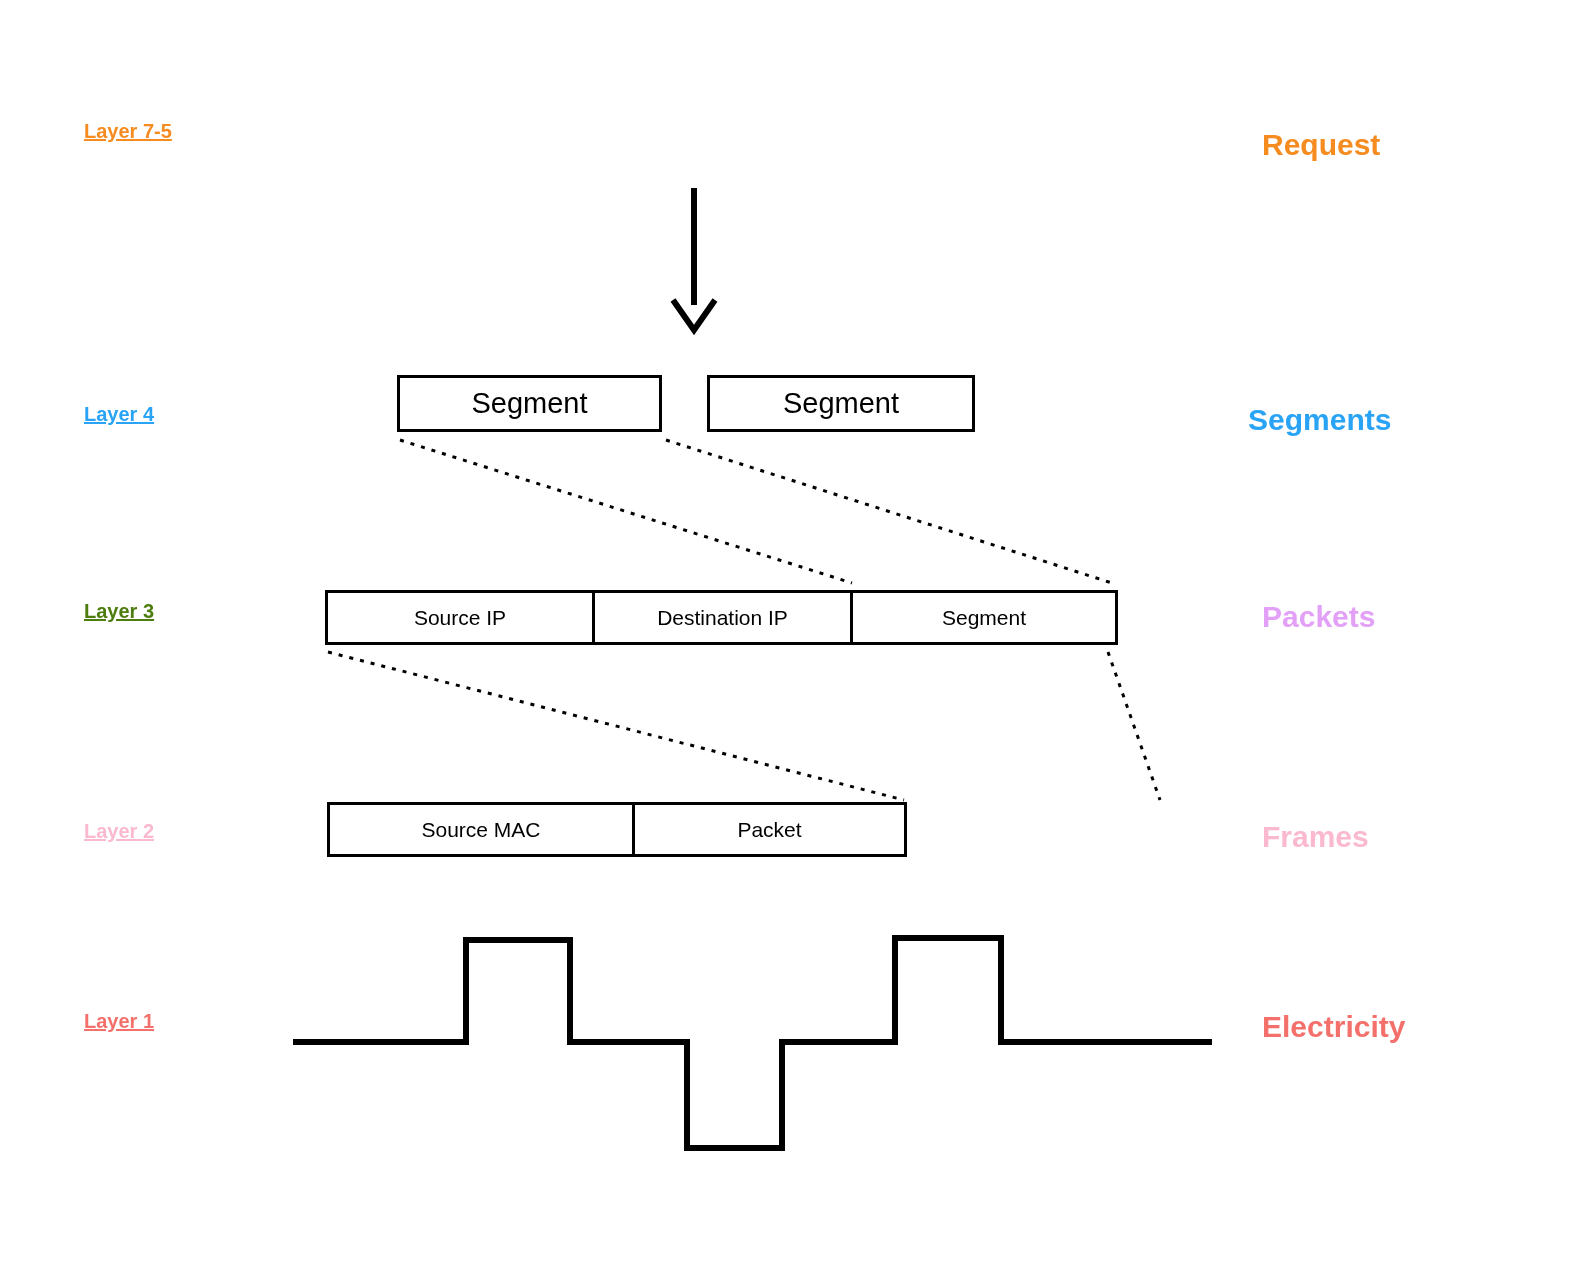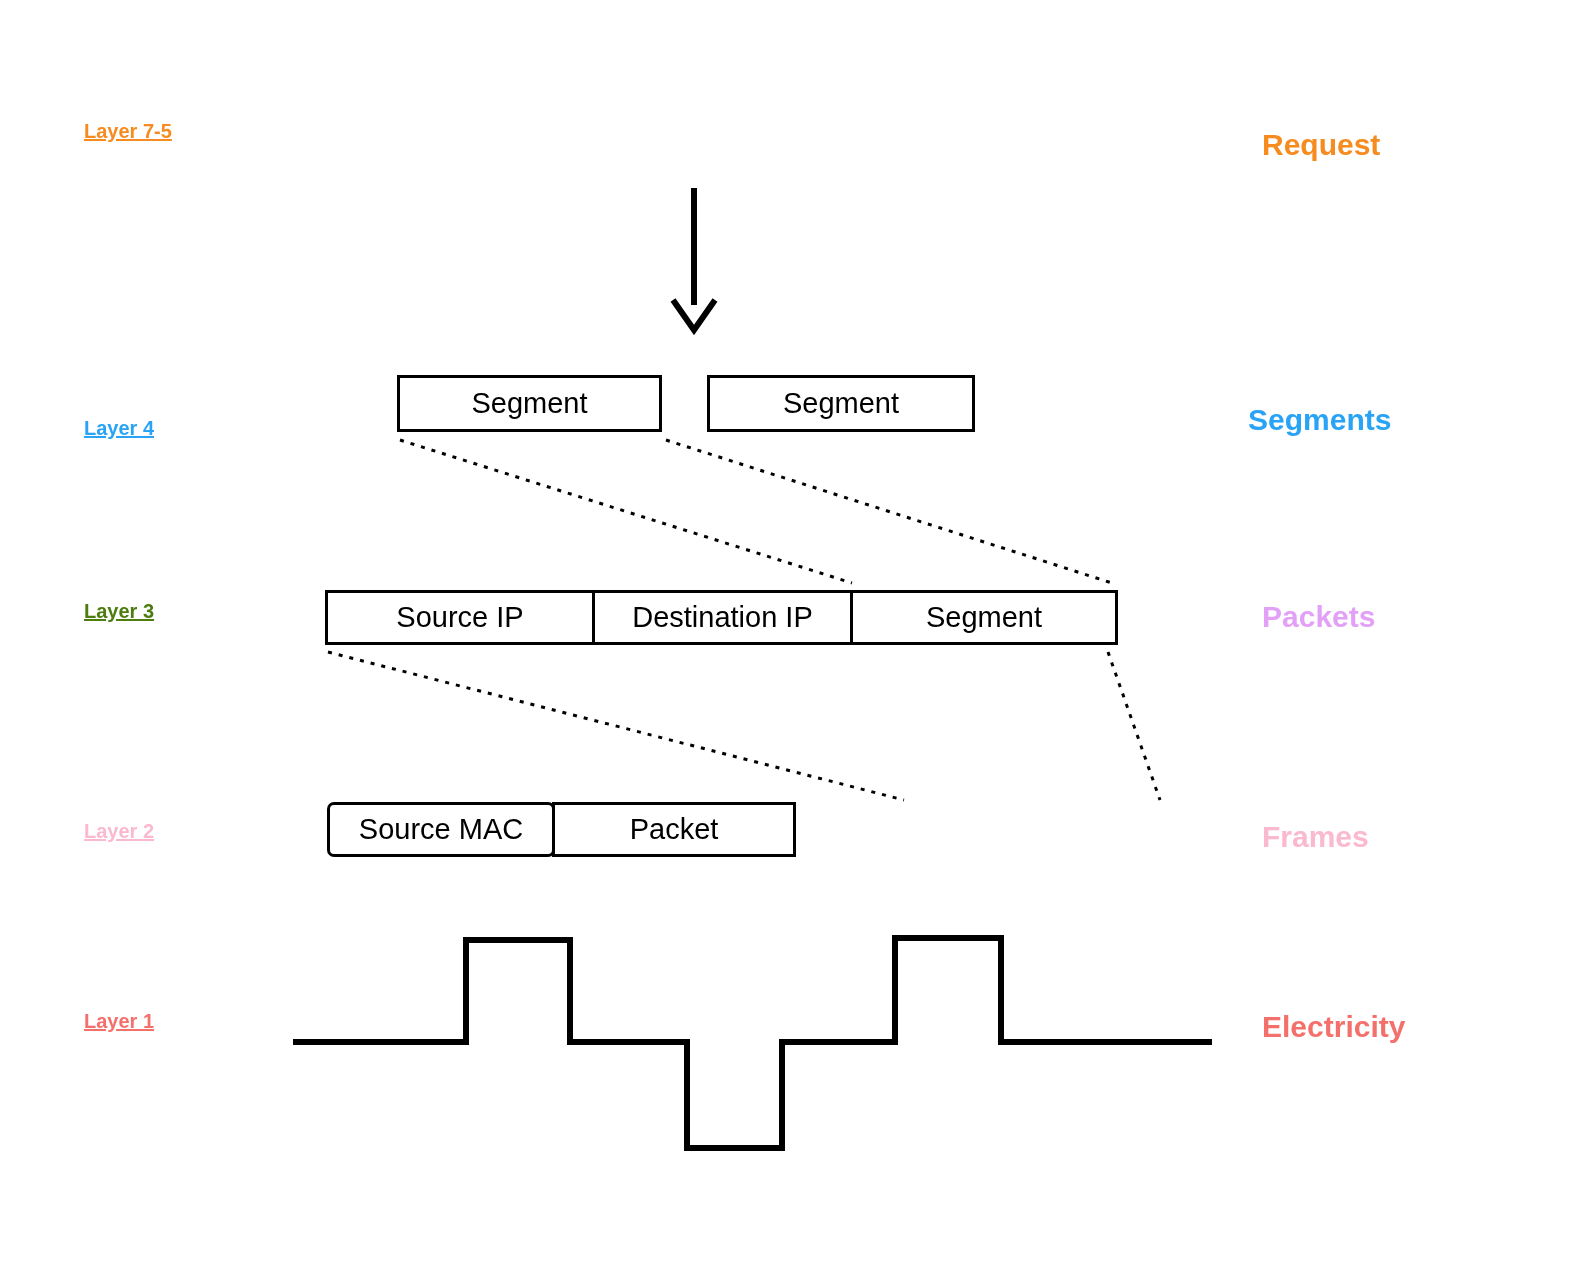--- a/index.html
+++ b/index.html
@@ -53,21 +53,21 @@
     display: flex;
     box-sizing: border-box;
   }
   .pdu-row .cell {
     box-sizing: border-box;
     border: 3px solid #000000;
     background: #ffffff;
     display: flex;
     align-items: center;
     justify-content: center;
-    font-size: 29px;
+    font-size: 21px;
     color: #000000;
     white-space: nowrap;
     margin-left: -3px;
   }
   .pdu-row .cell:first-child {
     margin-left: 0;
   }
   svg.overlay {
     position: absolute;
     left: 0;
@@ -76,21 +76,21 @@
     height: 1272px;
     pointer-events: none;
   }
 </style>
 </head>
 <body>
 
 <div id="stage">
 
   <div class="layer-label" style="left:84px; top:120px; color:#f68b1f;">Layer 7-5</div>
-  <div class="layer-label" style="left:84px; top:403px; color:#29a3f5;margin-top:14px;">Layer 4</div>
+  <div class="layer-label" style="left:84px; top:403px; color:#29a3f5;">Layer 4</div>
   <div class="layer-label" style="left:84px; top:600px; color:#4d7c0f;">Layer 3</div>
   <div class="layer-label" style="left:84px; top:820px; color:#fbb9cf;">Layer 2</div>
   <div class="layer-label" style="left:84px; top:1010px; color:#f4706b;">Layer 1</div>
 
   <div class="unit-label" style="left:1262px; top:128px; color:#f68b1f;">Request</div>
   <div class="unit-label" style="left:1248px; top:403px; color:#29a3f5;">Segments</div>
   <div class="unit-label" style="left:1262px; top:600px; color:#e3a0f7;">Packets</div>
   <div class="unit-label" style="left:1262px; top:820px; color:#fbb9cf;">Frames</div>
   <div class="unit-label" style="left:1262px; top:1010px; color:#f4706b;">Electricity</div>
 
@@ -108,24 +108,24 @@
     </div>
     <div class="cell" style="width:261px; height:55px;">
       <span>Destination IP</span>
     </div>
     <div class="cell" style="width:268px; height:55px;">
       <span>Segment</span>
     </div>
   </div>
 
   <div class="pdu-row" style="left:327px; top:802px; height:55px;">
-    <div class="cell" style="width:228px; height:55px;border-radius:7px;">
+    <div class="cell" style="width:308px; height:55px;">
       <span>Source MAC</span>
     </div>
-    <div class="cell" style="width:244px; height:55px;">
+    <div class="cell" style="width:275px; height:55px;">
       <span>Packet</span>
     </div>
   </div>
 
   <svg class="overlay" viewBox="0 0 1581 1272" xmlns="http://www.w3.org/2000/svg">
     <defs>
       <marker id="arrowhead" markerWidth="10" markerHeight="10" refX="5" refY="5" orient="auto" markerUnits="strokeWidth">
         <path d="M 0 0 L 10 5 L 0 10 z" fill="#000000"></path>
       </marker>
     </defs>

